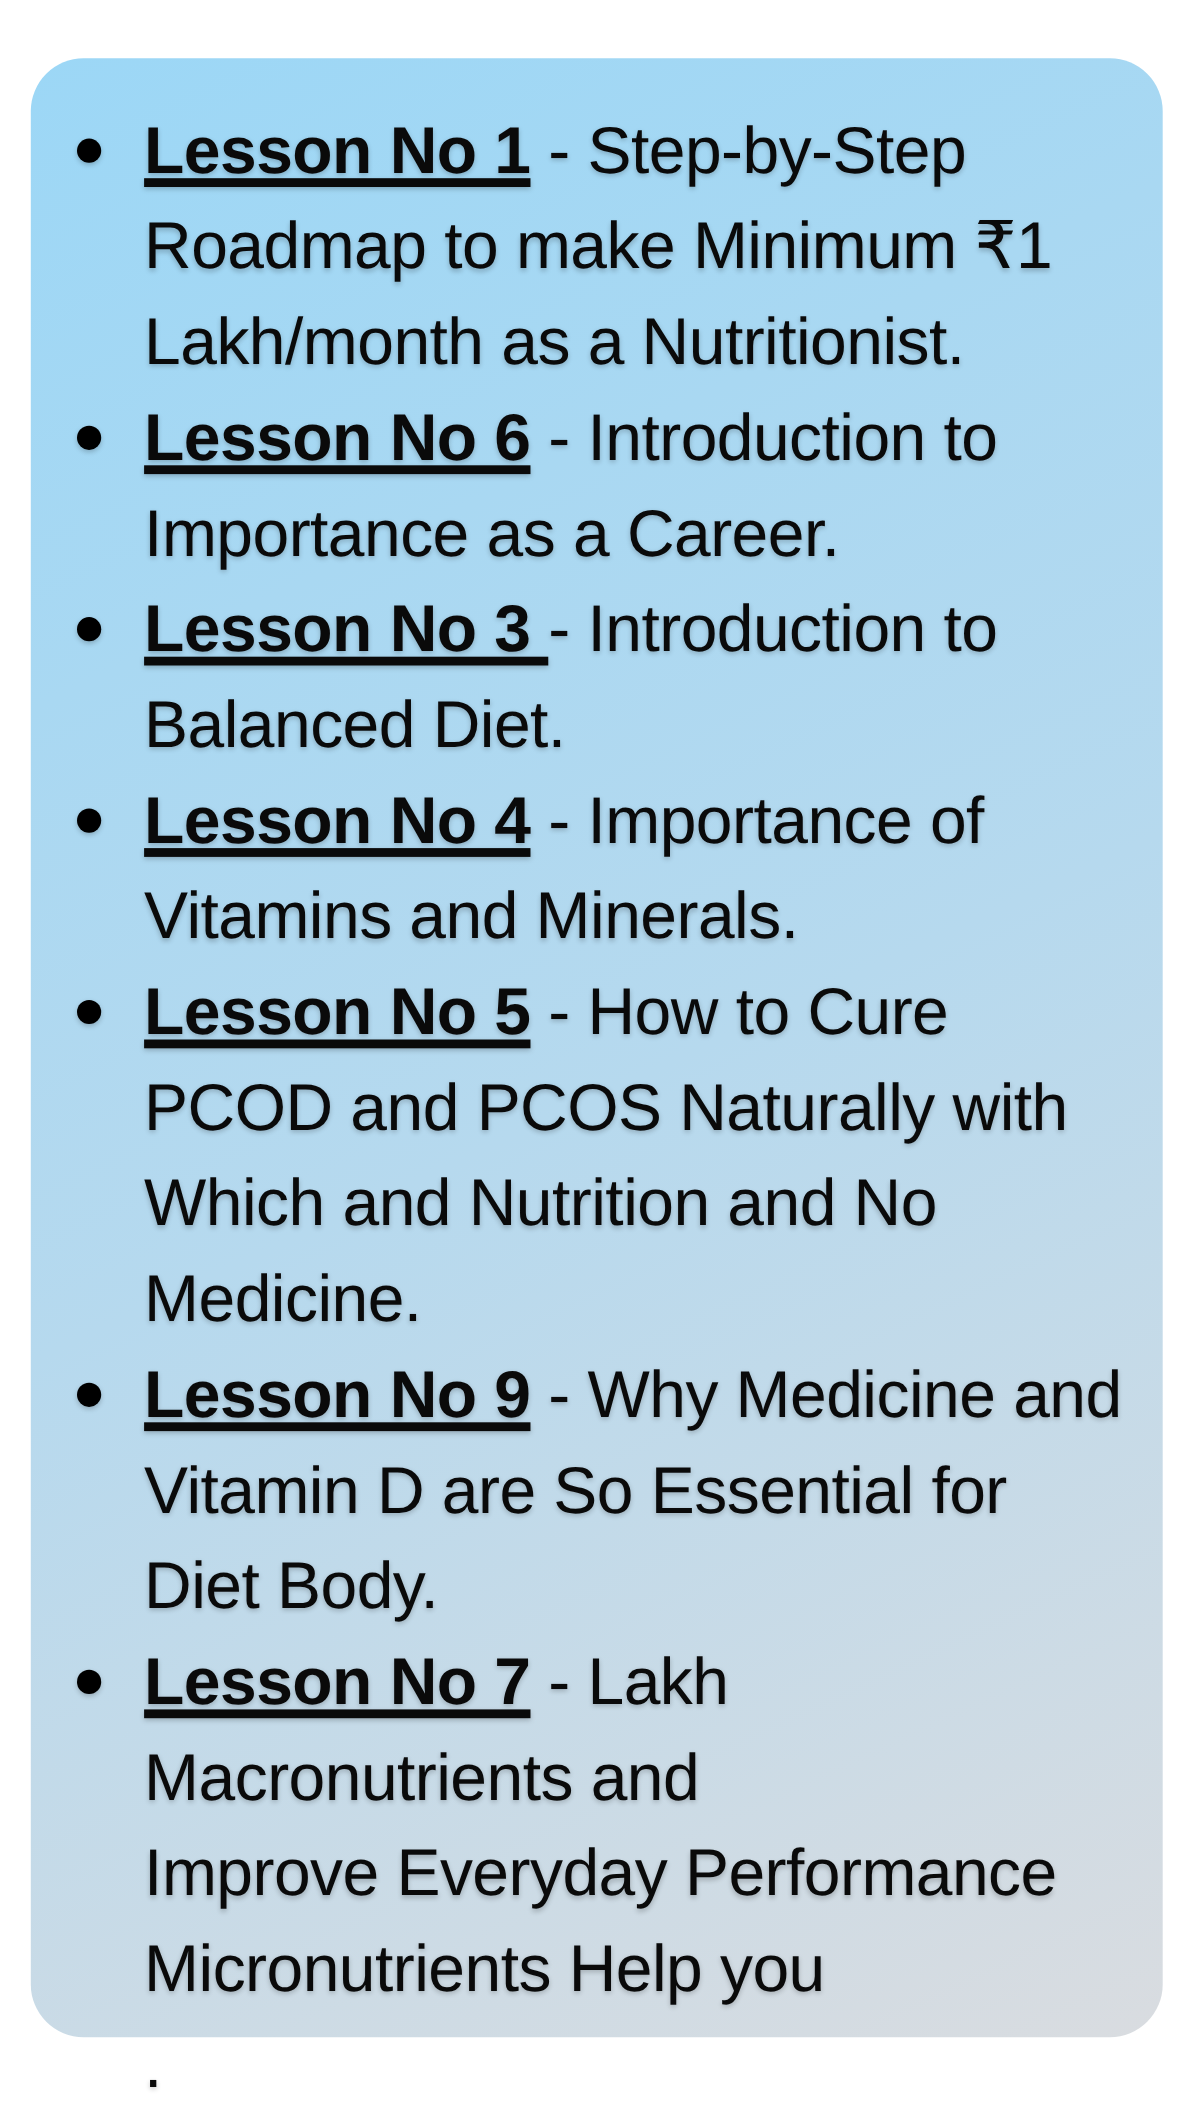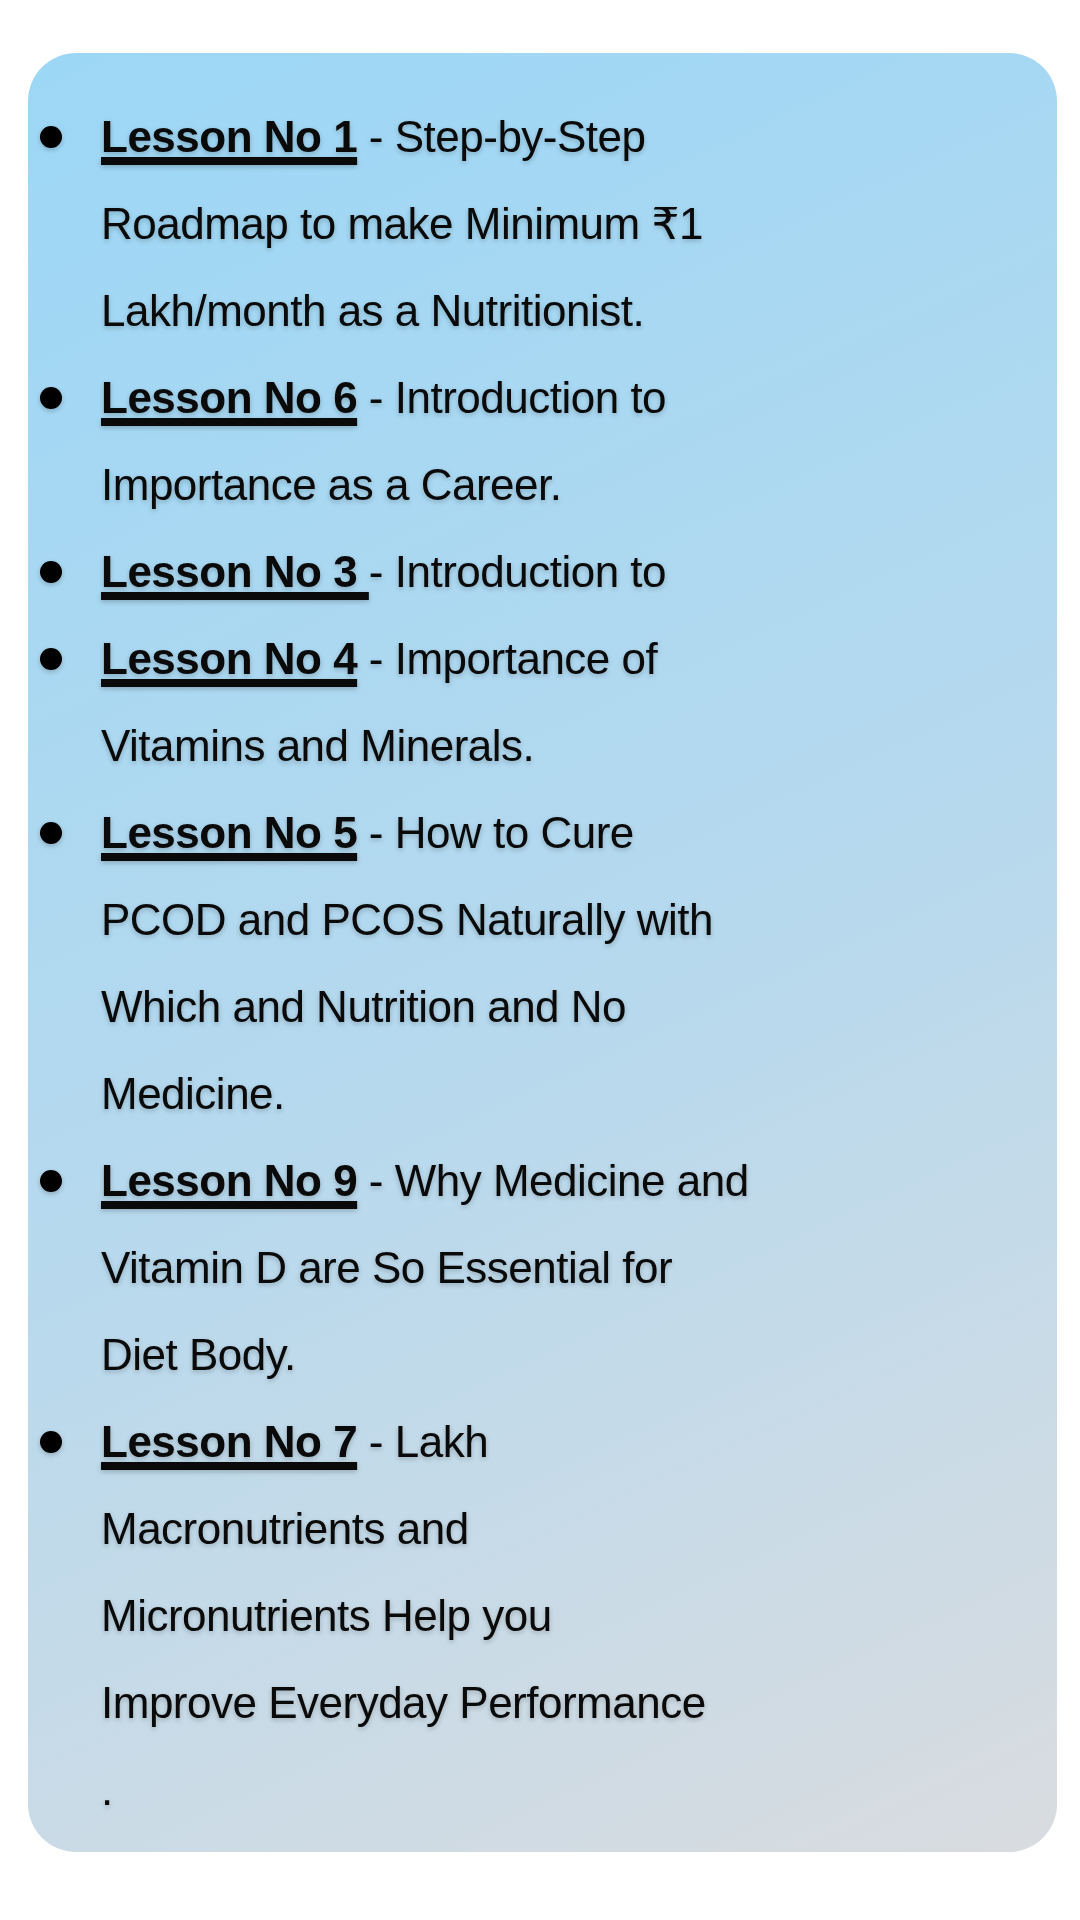--- a/index.html
+++ b/index.html
@@ -19,27 +19,27 @@
     left: 28px;
     top: 53px;
     width: 1029px;
     height: 1799px;
     border-radius: 48px;
     
     background: #b3d9ee;
   }
   .lesson-list {
     position: absolute;
-    left: 101px;
+    left: 131px;
     top: 93px;
     width: 950px;
     margin: 0;
     padding: 0;
     list-style: none;
-    font-size: 44px;
+    font-size: 60px;
     line-height: 87px;
     letter-spacing: -0.5px;
     color: #0a0a0a;
     text-shadow: 0 2px 5px rgba(0,0,0,0.22);
   }
   .lesson-list li {
     position: relative;
   }
   .lesson-list li::before {
     content: "";
@@ -76,20 +76,21 @@
     <span class="ln">Lakh/month as a Nutritionist.</span>
   </li>
 
   <li>
     <span class="ln"><b class="ttl">Lesson No 6</b><span> - Introduction to</span></span>
     <span class="ln">Importance as a Career.</span>
   </li>
 
   <li>
     <span class="ln"><b class="ttl">Lesson No 3 </b><span>- Introduction to</span></span>
+    <span class="ln">Balanced Diet.</span>
   </li>
 
   <li>
     <span class="ln"><b class="ttl">Lesson No 4</b><span> - Importance of</span></span>
     <span class="ln">Vitamins and Minerals.</span>
   </li>
 
   <li>
     <span class="ln"><b class="ttl">Lesson No 5</b><span> - How to Cure</span></span>
     <span class="ln">PCOD and PCOS Naturally with</span>
@@ -99,18 +100,18 @@
 
   <li>
     <span class="ln"><b class="ttl">Lesson No 9</b><span> - Why Medicine and</span></span>
     <span class="ln">Vitamin D are So Essential for</span>
     <span class="ln">Diet Body.</span>
   </li>
 
   <li>
     <span class="ln"><b class="ttl">Lesson No 7</b><span> - Lakh</span></span>
     <span class="ln">Macronutrients and</span>
+    <span class="ln">Improve Everyday Performance</span>
     <span class="ln">Micronutrients Help you</span>
-    <span class="ln">Improve Everyday Performance</span>
     <span class="ln">.</span>
   </li>
 
 </ul>
 
 </body></html>

